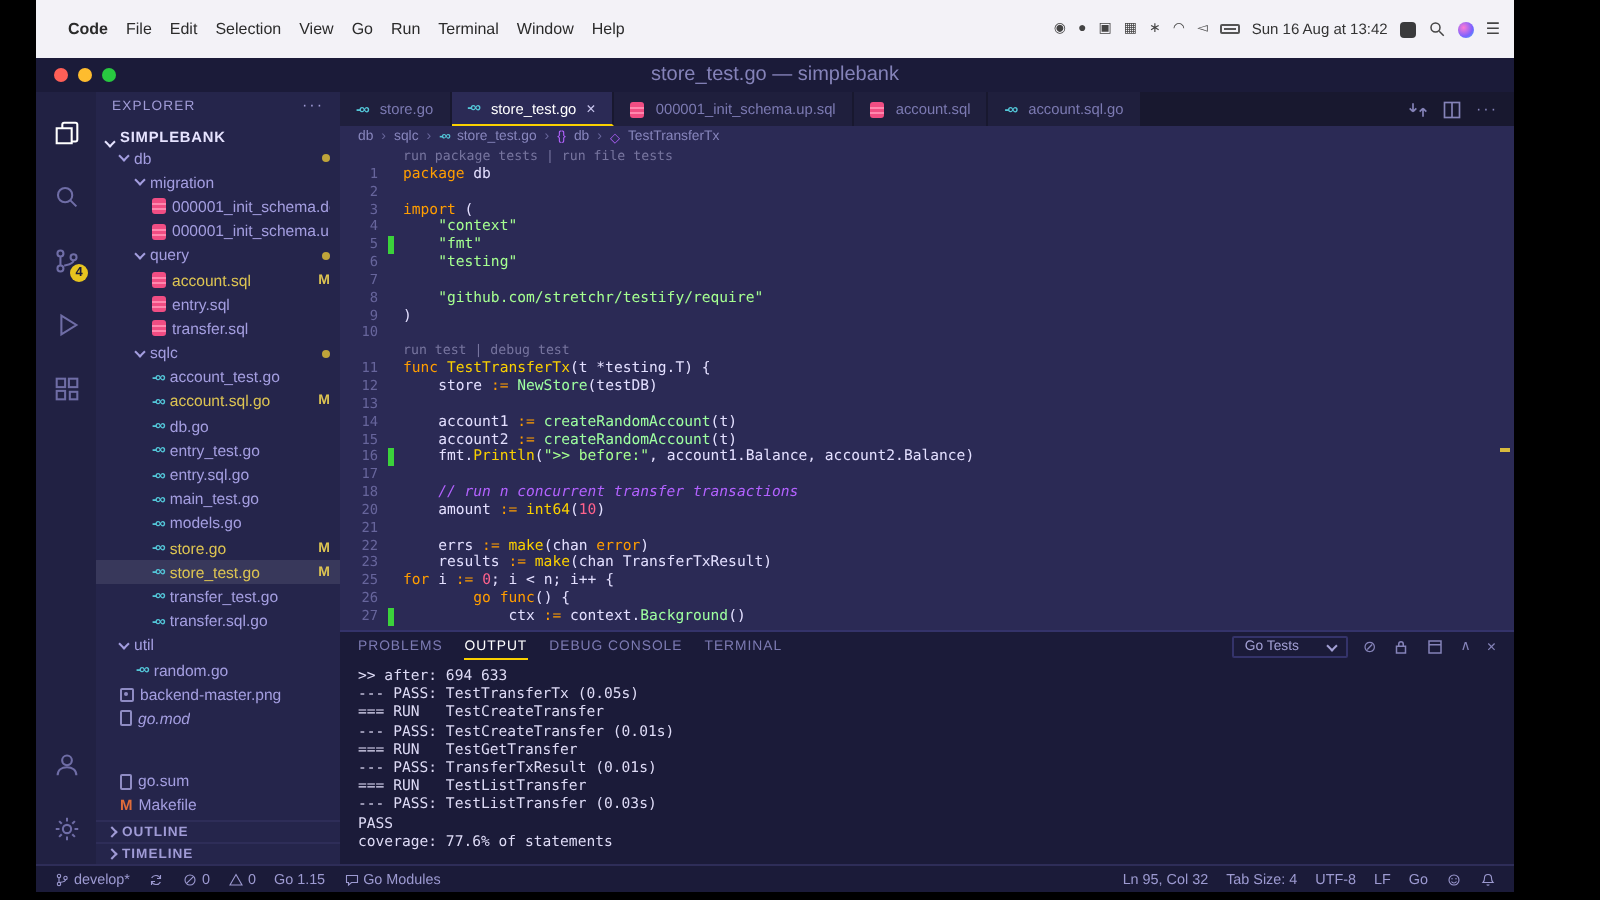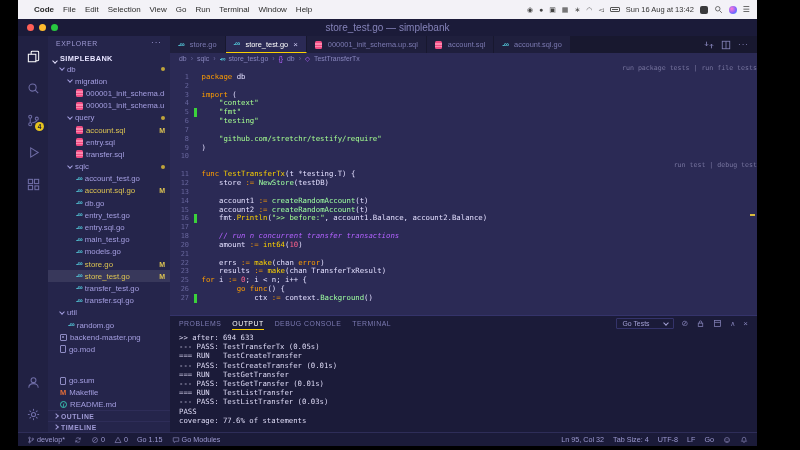--- a/index.html
+++ b/index.html
@@ -2,21 +2,21 @@
 <html><head>
 <meta charset="utf-8">
 <style>
   html,body{margin:0;padding:0;background:#000;}
   *{box-sizing:border-box;}
   .screen{position:relative;width:800px;height:450px;background:#000;overflow:hidden;
           font-family:"Liberation Sans",sans-serif;-webkit-font-smoothing:antialiased;}
   .desktop{position:absolute;left:18px;top:0;width:739px;height:446px;display:flex;flex-direction:column;}
 
   
-  .menubar{height:19px;background:#f3f2f7;display:flex;align-items:center;padding:0 7px;
+  .menubar{height:29px;background:#f3f2f7;display:flex;align-items:center;padding:0 7px;
            font-size:8px;color:#2b2b2b;flex:0 0 auto;}
   .menubar .menus{display:flex;gap:9px;align-items:center;}
   .menubar .menu-item{white-space:nowrap;}
   .menubar .menu-item.app{font-weight:bold;}
   .menubar .mb-right{margin-left:auto;display:flex;align-items:center;gap:6px;color:#333;}
   .mb-glyph{font-size:7px;line-height:7px;color:#444;}
   .mb-batt{width:10px;height:5px;border:1px solid #555;border-radius:1px;position:relative;}
   .mb-batt::after{content:"";position:absolute;left:1px;top:1px;bottom:1px;width:6px;background:#555;}
   .mb-clock{font-size:7.5px;white-space:nowrap;}
   .mb-darksq{width:8px;height:8px;border-radius:2px;background:#3a3a3c;}
@@ -90,21 +90,21 @@
   .bc-sym{color:#b362ff;font-size:6.5px;}
 
   
   .code{flex:1;background:#2b2a55;position:relative;overflow:hidden;
         font-family:"DejaVu Sans Mono",monospace;font-size:7.3px;}
   .crow{display:flex;height:8.85px;line-height:8.85px;white-space:pre;}
   .crow .ln{width:24px;text-align:right;padding-right:5px;color:#67659c;flex:0 0 auto;font-size:6.9px;}
   .crow .gbar{width:2.5px;flex:0 0 auto;}
   .crow .gbar.mod{background:#3bd23b;}
   .crow .ctext{padding-left:5px;}
-  .crow.lens{color:#77759f;font-size:6.6px;justify-content:space-between;}
+  .crow.lens{color:#77759f;font-size:6.6px;}
   .crow.lens .ctext{padding-left:5px;}
   .sg-kw{color:#ff9d00;}.sg-str{color:#a5ff90;}.sg-fn{color:#fad000;}.sg-call{color:#9effa0;}
   .sg-num{color:#ff628c;}.sg-cm{color:#b362ff;font-style:italic;}.sg-pl{color:#e3dfff;}
   .scroll-deco{position:absolute;right:2px;top:150px;width:5px;height:2px;background:#d7ba3d;}
 
   
   .panel{height:117px;background:#1b1b39;border-top:1px solid #34336a;display:flex;flex-direction:column;flex:0 0 auto;}
   .panel-header{height:15px;display:flex;align-items:center;gap:11px;padding:0 9px;flex:0 0 auto;}
   .ptab{font-size:6.9px;letter-spacing:.5px;color:#7c7ab2;padding:2px 0;}
   .ptab.active{color:#fff;border-bottom:1px solid #fad000;}
@@ -356,21 +356,21 @@
                 <span class="lbl">util</span>
               </div>
               <div class="tree-row" style="padding-left: 20px;">
                 <span class="fi fi-go">-∞</span>
                 <span class="lbl">random.go</span>
               </div>
               <div class="tree-row" style="padding-left: 12px;">
                 <span class="fi fi-img"></span>
                 <span class="lbl">backend-master.png</span>
               </div>
-              <div class="tree-row" style="padding-left: 12px;">
+              <div class="tree-row" style="padding-left: 12px; font-style: italic;">
                 <span class="fi fi-doc"></span>
                 <span class="lbl">go.mod</span>
               </div>
               <div class="tree-row" style="padding-left: 12px; margin-top: 19px;">
                 <span class="fi fi-doc"></span>
                 <span class="lbl">go.sum</span>
               </div>
               <div class="tree-row" style="padding-left: 12px;">
                 <span class="fi fi-mk">M</span>
                 <span class="lbl">Makefile</span>
@@ -507,21 +507,21 @@
                 <span class="picon" style="font-size:7px;">∧</span>
                 <span class="picon">×</span>
               </div>
             </div>
             <div class="panel-body" id="panel-output">
                 <div class="orow">&gt;&gt; after: 694 633</div>
                 <div class="orow">--- PASS: TestTransferTx (0.05s)</div>
                 <div class="orow">=== RUN   TestCreateTransfer</div>
                 <div class="orow">--- PASS: TestCreateTransfer (0.01s)</div>
                 <div class="orow">=== RUN   TestGetTransfer</div>
-                <div class="orow">--- PASS: TestGetTransfer (0.01s)</div>
+                <div class="orow">--- PASS: TransferTxResult (0.01s)</div>
                 <div class="orow">=== RUN   TestListTransfer</div>
                 <div class="orow">--- PASS: TestListTransfer (0.03s)</div>
                 <div class="orow">PASS</div>
                 <div class="orow">coverage: 77.6% of statements</div>
               </div>
           </div>
         </div>
       </div>
 
       <div class="statusbar">

